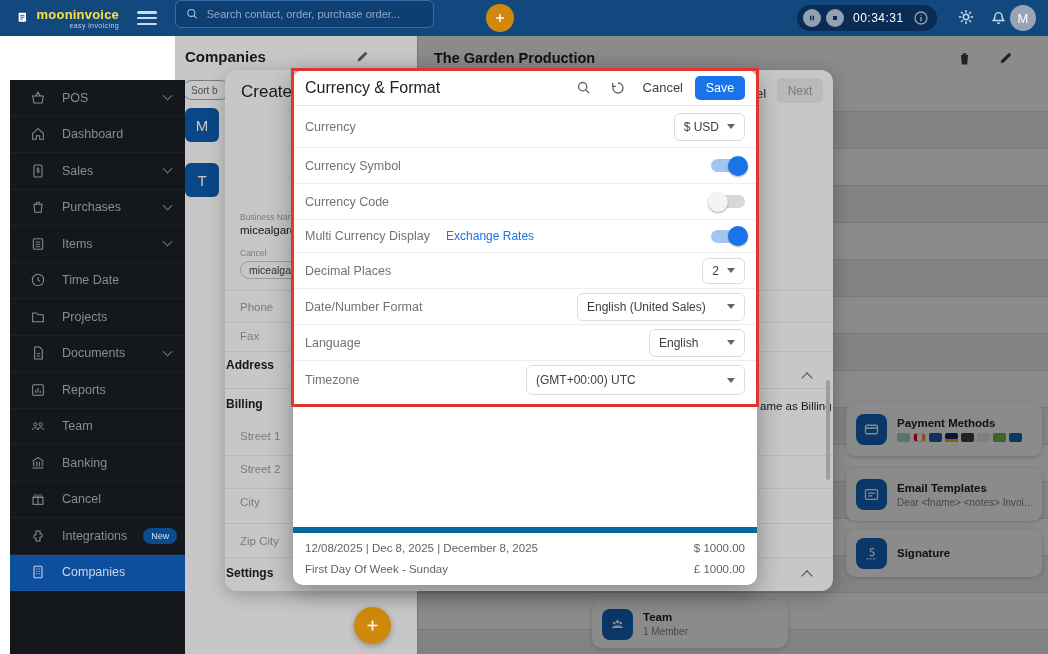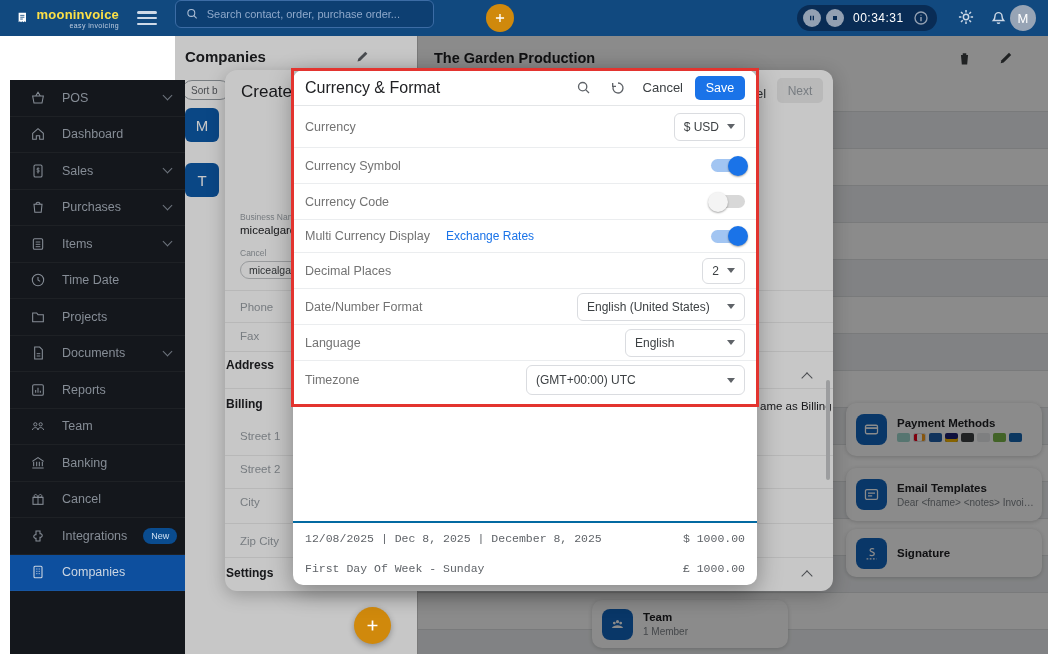--- a/index.html
+++ b/index.html
@@ -88,25 +88,25 @@
   .m-link { font-size: 12px; color: #1a73e8; margin-left: 16px; cursor: pointer; }
   .m-spacer { flex: 1; }
   .selbox { border: 1px solid #dadce0; border-radius: 6px; height: 28px; display: flex; align-items: center; justify-content: space-between; padding: 0 9px; font-size: 12px; color: #3c4043; cursor: pointer; }
   .caret { width: 0; height: 0; border-left: 4px solid transparent; border-right: 4px solid transparent; border-top: 5px solid #5f6368; margin-left: 8px; }
   .toggle { position: relative; width: 34px; height: 13px; border-radius: 7px; cursor: pointer; }
   .toggle .knob { position: absolute; top: -3.5px; width: 20px; height: 20px; border-radius: 50%; box-shadow: 0 1px 2px rgba(0,0,0,.35); }
   .toggle.on { background: #a2c5f2; }
   .toggle.on .knob { right: -3px; background: #1a73e8; }
   .toggle.off { background: #d8d8d8; }
   .toggle.off .knob { left: -3px; background: #f4f4f4; }
-  .m-footer { margin-top: auto; border-top: 2px solid #0369a1; padding: 9px 12px 10px; flex: 0 0 auto; font-family: Liberation Mono, monospace; }
+  .m-footer { margin-top: auto; border-top: 6px solid #0369a1; padding: 9px 12px 10px; flex: 0 0 auto; }
   .m-frow { display: flex; justify-content: space-between; align-items: center; }
   .m-fdates { font-size: 11.5px; color: #5f6368; }
   .m-famt { font-size: 11.5px; color: #5f6368; }
-  .m-frow + .m-frow { margin-top: 17px; gap: 22px; }
+  .m-frow + .m-frow { margin-top: 9px; gap: 22px; }
 
   .red-annot { position: absolute; left: 116px; top: 32px; width: 468px; height: 339px; border: 3px solid #e3342f; z-index: 45; pointer-events: none; }
 </style>
 </head>
 <body>
 
 <div class="stage">
 
   <div class="topbar">
     <div class="brand">
@@ -454,29 +454,29 @@
         <span class="selbox" style="min-width:40px; height:26px">
           <span>2</span>
             <span class="caret"></span>
         </span>
       </div>
 
       <div class="m-row" style="height:36px">
         <span class="m-label">Date/Number Format</span>
         <span class="m-spacer"></span>
         <span class="selbox" style="width:168px">
-          <span>English (United States)</span>
+          <span>English (United Sales)</span>
             <span class="caret"></span>
         </span>
       </div>
 
       <div class="m-row" style="height:36px">
         <span class="m-label">Language</span>
         <span class="m-spacer"></span>
-        <span class="selbox" style="width:120px">
+        <span class="selbox" style="width:96px">
           <span>English</span>
             <span class="caret"></span>
         </span>
       </div>
 
       <div class="m-row" style="height:38px; border-bottom:none">
         <span class="m-label">Timezone</span>
         <span class="m-spacer"></span>
         <span class="selbox" style="width:219px; height:30px">
           <span>(GMT+00:00) UTC</span>

